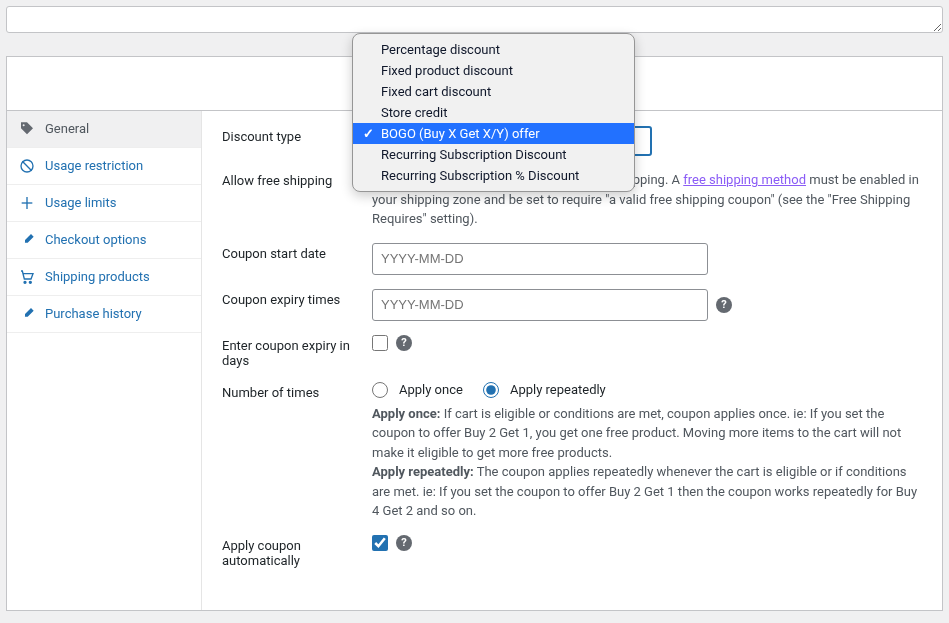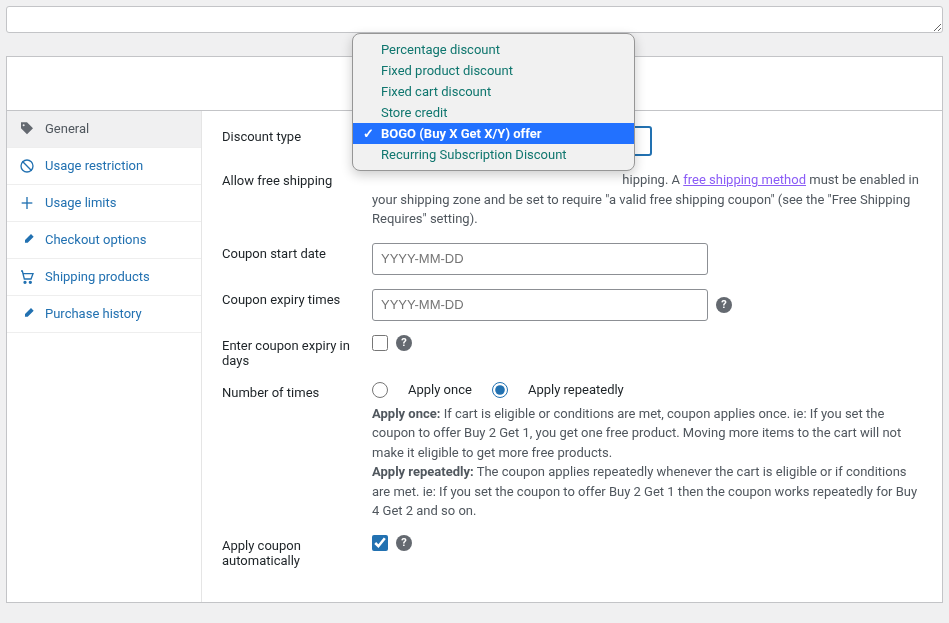--- a/index.html
+++ b/index.html
@@ -77,21 +77,21 @@
     .sidebar .tab-icon {
       width: 16px;
       height: 16px;
       display: flex;
       align-items: center;
       justify-content: center;
       color: #646970;
     }
     .content {
       flex: 1;
-      padding: 15px 20px 20px;
+      padding: 15px 20px 28px;
     }
     .form-row {
       display: flex;
       align-items: flex-start;
       margin-bottom: 14px;
     }
     .form-row > label {
       width: 150px;
       flex-shrink: 0;
       padding-top: 3px;
@@ -133,21 +133,21 @@
     }
     input[type="radio"] {
       width: 16px;
       height: 16px;
       cursor: pointer;
       accent-color: #2271b1;
     }
     .radio-label {
       display: flex;
       align-items: center;
-      gap: 20px;
+      gap: 11px;
       cursor: pointer;
     }
     .help-icon {
       width: 16px;
       height: 16px;
       border-radius: 50%;
       background: #646970;
       color: #fff;
       font-size: 11px;
       display: inline-flex;
@@ -173,28 +173,27 @@
       background: #f1f1f1;
       border: 1px solid #969696;
       border-radius: 8px;
       box-shadow: 0 4px 12px rgba(0,0,0,0.2);
       padding: 5px 0;
       z-index: 100;
     }
     .dropdown-item {
       padding: 3px 12px 3px 28px;
       font-size: 13px;
-      color: #0f766e;
+      color: #0f172a;
       cursor: pointer;
       position: relative;
     }
     .dropdown-item.selected {
       background: #2271ff;
       color: #fff;
-      font-weight: bold;
     }
     .dropdown-item.selected::before {
       content: "✓";
       position: absolute;
       left: 10px;
       font-weight: bold;
     }
     .radio-group {
       display: flex;
       gap: 20px;
@@ -371,16 +370,17 @@
   </div>
 </div>
 
 <div class="dropdown-overlay" id="dropdown-list">
 <div class="dropdown-item">Percentage discount</div>
     <div class="dropdown-item">Fixed product discount</div>
     <div class="dropdown-item">Fixed cart discount</div>
     <div class="dropdown-item">Store credit</div>
     <div class="dropdown-item selected">BOGO (Buy X Get X/Y) offer</div>
     <div class="dropdown-item">Recurring Subscription Discount</div>
+    <div class="dropdown-item">Recurring Subscription % Discount</div>
   </div>
 
 
 
 
 </body></html>

